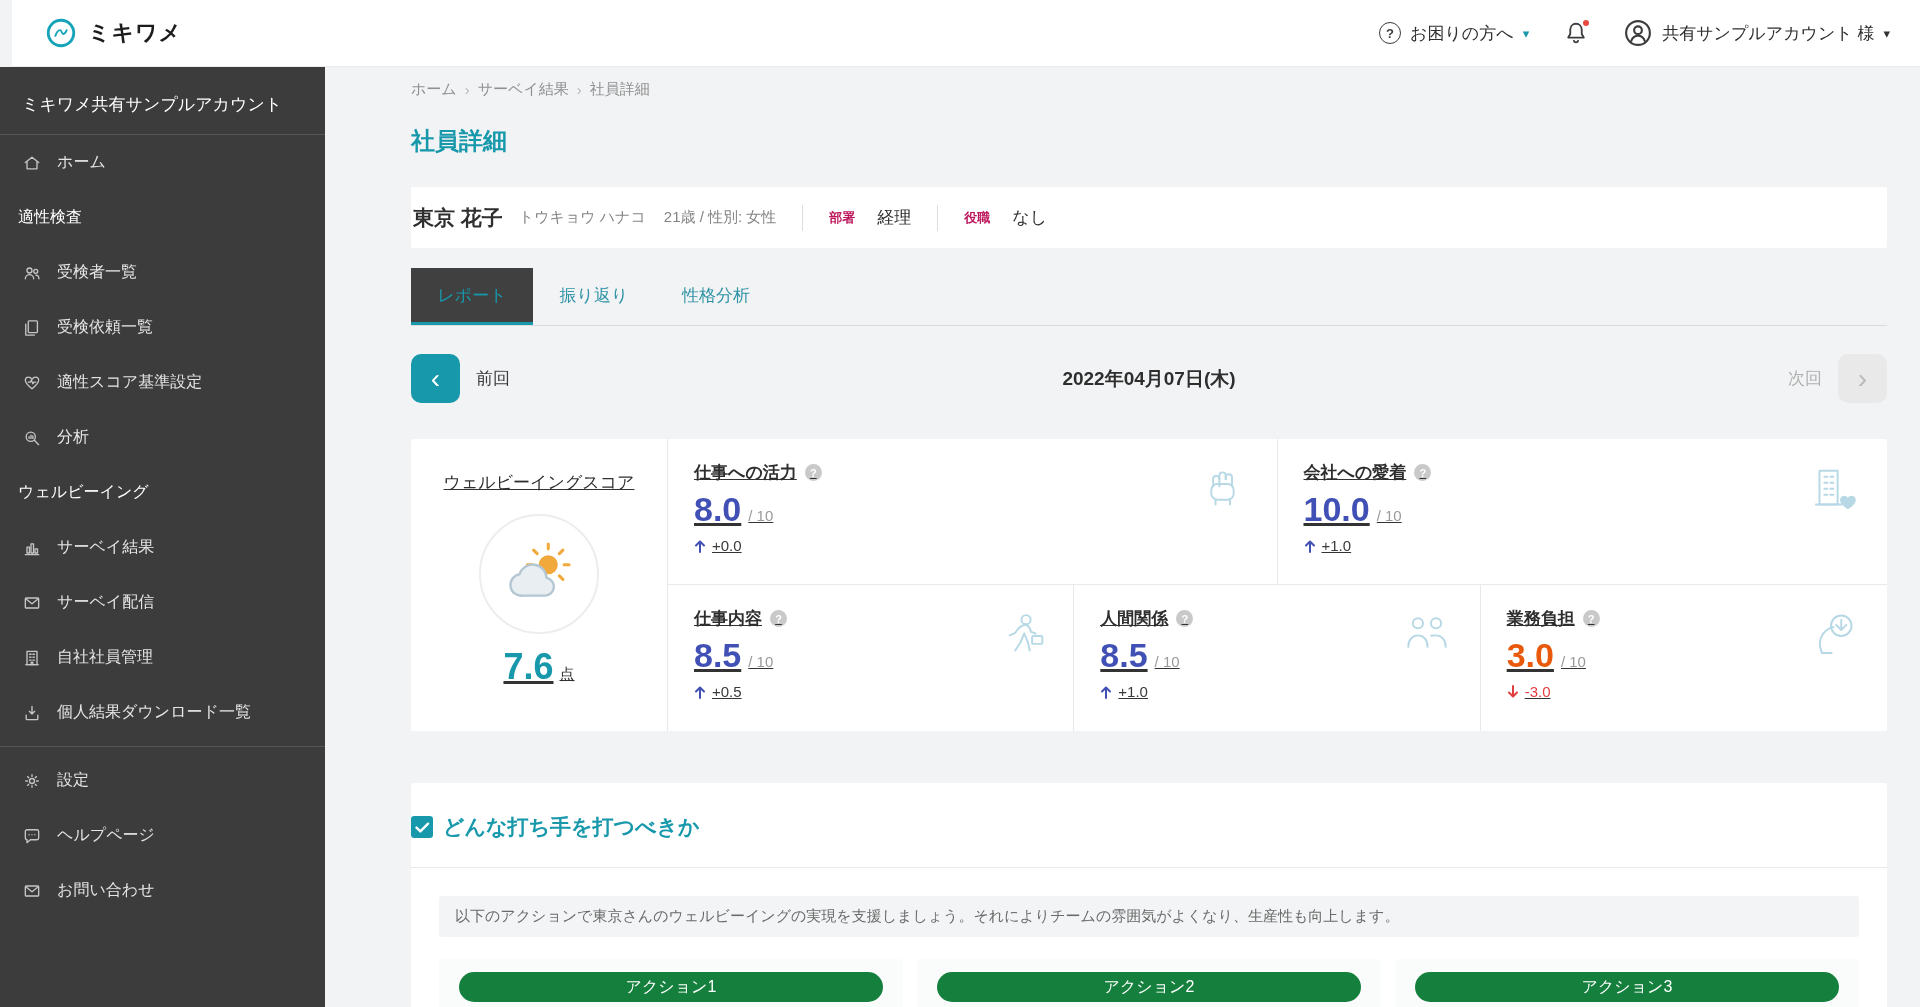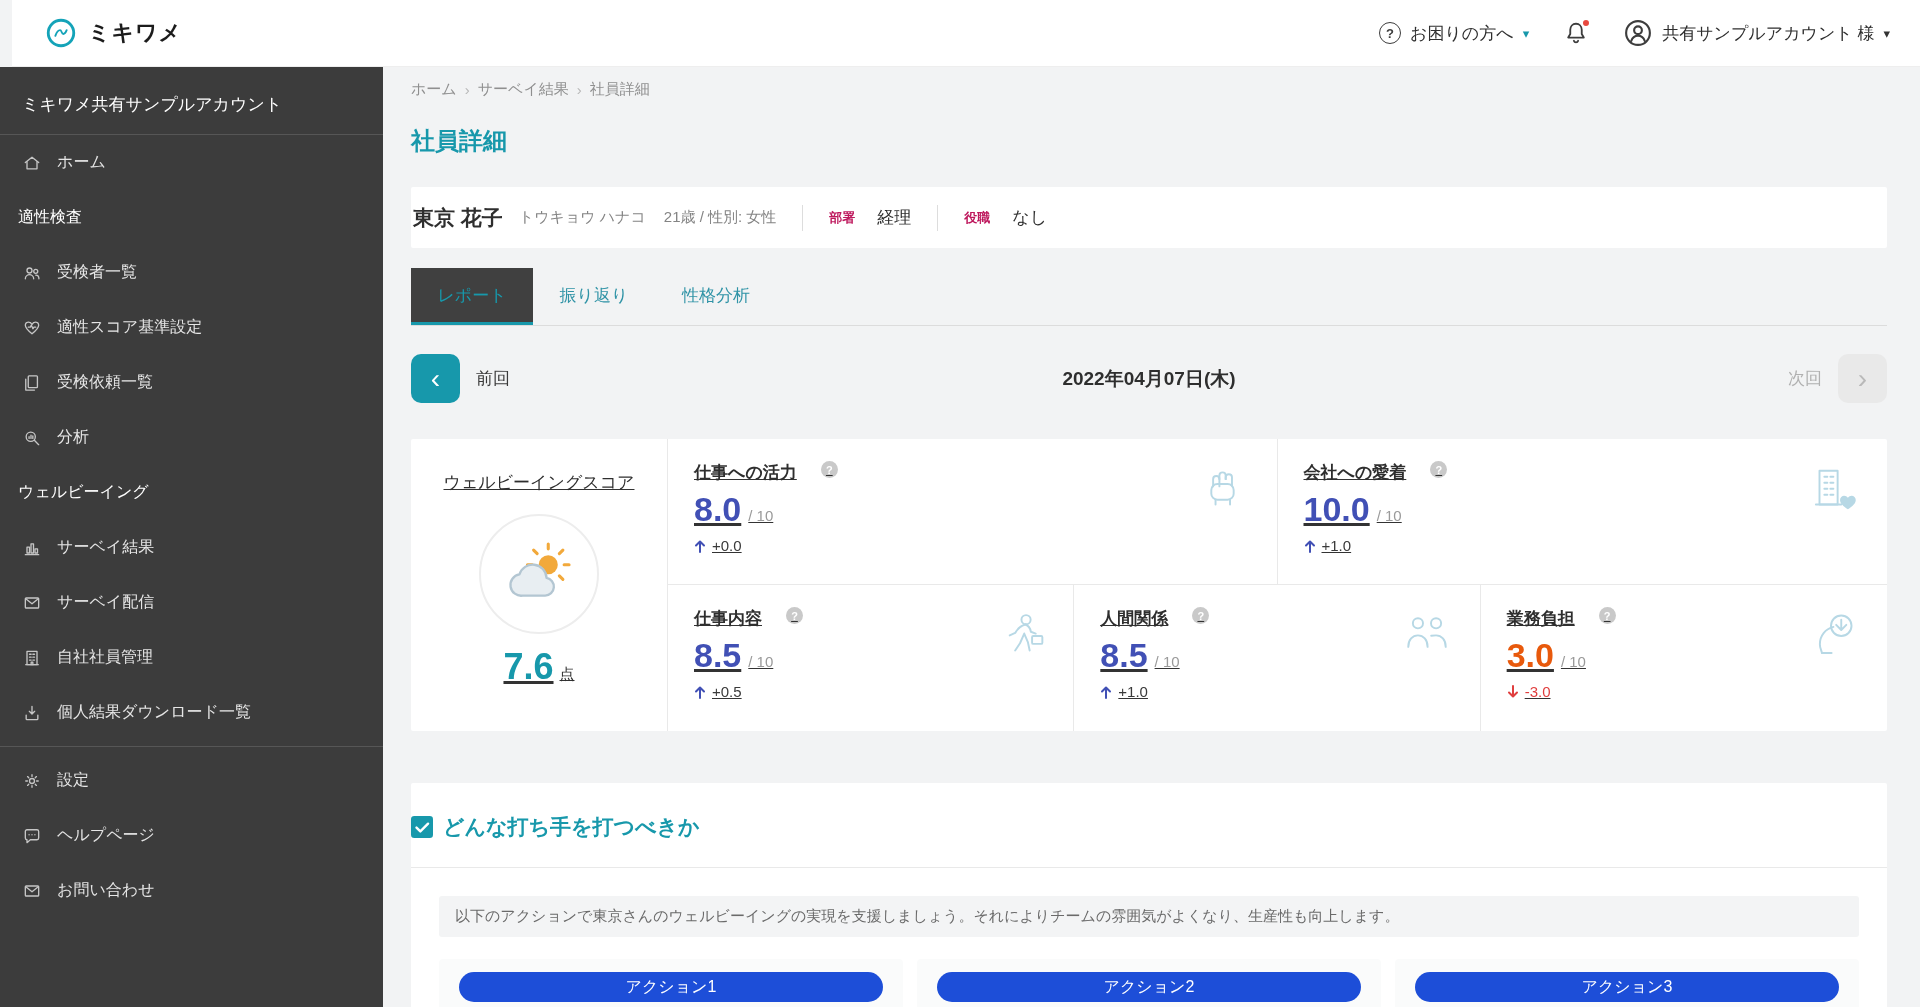--- a/index.html
+++ b/index.html
@@ -21,21 +21,21 @@
   .menu-label { font-size:17px; color:#2e2e2e; }
   .caret { font-size:13px; line-height:1; }
   .caret.teal { color:#1798ab; }
   .caret.dark { color:#333; }
   .bell-wrap { position:relative; cursor:pointer; display:flex; }
   .hdr-ic { stroke:#3d3d3d; fill:none; stroke-width:1.7; stroke-linecap:round; stroke-linejoin:round; }
   .bell-dot { position:absolute; top:-2px; right:-2px; width:10px; height:10px;
               background:#e8483f; border:2px solid #fff; border-radius:50%; }
 
   
-  .sidebar { position:fixed; top:67px; left:0; bottom:0; width:383px;
+  .sidebar { position:fixed; top:67px; left:0; bottom:0; width:325px;
              background:#3c3c3c; color:#e9e9e9; padding-top:16px; overflow:hidden; z-index:10; }
   .sb-account { padding:10px 22px 18px; font-size:17px; color:#fff; }
   .sb-divider { border-top:1px solid #565656; margin:0; }
   .sb-item { display:flex; align-items:center; gap:15px; height:55px; padding:0 22px;
              font-size:16px; color:#e6e6e6; cursor:pointer; text-decoration:none; }
   .sb-section { display:flex; align-items:center; height:55px; padding:0 18px;
                 font-size:16px; color:#fff; }
   .sb-ic { width:20px; height:20px; flex:0 0 20px; stroke:#c6c6c6; fill:none;
            stroke-width:1.6; stroke-linecap:round; stroke-linejoin:round; }
 
@@ -83,21 +83,21 @@
                margin:20px auto 12px; display:flex; align-items:center; justify-content:center; }
   .wb-score-row { display:flex; align-items:baseline; justify-content:center; gap:6px; }
   .wb-score { font-size:36px; font-weight:bold; color:#1798ab; }
   .wb-unit { font-size:15px; color:#2e2e2e; }
 
   .metrics { flex:1; display:flex; flex-wrap:wrap; }
   .metric { position:relative; padding:22px 26px 0; }
   .metric.half { width:50%; height:146px; border-bottom:1px solid #e9e9e9; }
   .metric.half.b-r, .metric.third.b-r { border-right:1px solid #e9e9e9; }
   .metric.third { width:33.3333%; height:146px; }
-  .m-head { display:flex; gap:24px; }
+  .m-head { display:flex; align-items:center; gap:8px; }
   .m-label { font-size:17px; font-weight:600; color:#2e2e2e; }
   .q-mini { width:17px; height:17px; background:#c9c9c9; color:#fff; border-radius:50%;
             font-size:11px; font-weight:bold; display:flex; align-items:center;
             justify-content:center; cursor:pointer; }
   .m-value-row { display:flex; align-items:baseline; gap:7px; margin-top:6px; }
   .m-value { font-size:34px; font-weight:bold; color:#4150b5; }
   .m-value.neg { color:#e8590c; }
   .m-max { font-size:15px; color:#9a9a9a; }
   .m-delta { display:flex; align-items:center; gap:6px; margin-top:8px; font-size:15px; color:#3a3a3a; }
   .m-delta .arr { width:12px; height:14px; }
@@ -110,21 +110,21 @@
 
   
   .advice-card { margin-top:52px; background:#fff; border-radius:2px; padding-bottom:60px; }
   .advice-head { display:flex; align-items:center; justify-content:flex-start; gap:10px;
                  padding:30px 0 26px; border-bottom:1px solid #e9e9e9; }
   .advice-title { font-size:21px; font-weight:bold; color:#1798ab; }
   .advice-desc { margin:28px 28px 0; background:#f3f4f5; border-radius:3px; padding:11px 16px;
                  font-size:15px; color:#6a6a6a; text-align:left; }
   .actions-row { display:flex; gap:14px; margin:22px 28px 0; }
   .action-col { flex:1; background:#fafbfb; border-radius:4px; padding:13px 20px 22px; }
-  .action-pill { height:30px; border-radius:15px; background:#1d4ed8; color:#fff;
+  .action-pill { height:30px; border-radius:15px; background:#15803d; color:#fff;
                  font-size:16px; display:flex; align-items:center; justify-content:center; }
 </style>
 </head>
 <body>
 
 <header class="header">
   <div class="logo">
     <svg class="logo-mark" viewBox="0 0 36 36">
       <circle cx="18" cy="18" r="13.5" fill="none" stroke="#14a3b8" stroke-width="3"></circle>
       <path d="M12 21 c1.5-4 3.5-6 5-6 1.8 0 1.5 4 3.5 4 1.3 0 2.5-1.5 3.5-4" stroke="#14a3b8" stroke-width="2" fill="none" stroke-linecap="round"></path>
@@ -175,32 +175,32 @@
       <circle cx="9" cy="9" r="3"></circle>
         <path d="M4 19 c0-3.5 3-5 5-5 s5 1.5 5 5"></path>
       <circle cx="16.5" cy="10" r="2.4"></circle>
         <path d="M16.5 14.6 c2.4 0 3.8 1.8 3.8 4.4"></path>
     </svg>
     <span>受検者一覧</span>
   </a>
 
   <a class="sb-item">
     <svg class="sb-ic" viewBox="0 0 24 24">
+      <rect x="7.5" y="3.5" width="11" height="14" rx="1"></rect>
+        <path d="M4.5 7.5 V20.5 H15"></path>
+    </svg>
+    <span>受検依頼一覧</span>
+  </a>
+
+  <a class="sb-item">
+    <svg class="sb-ic" viewBox="0 0 24 24">
       <path d="M12 19 C7 15 4 12 4 8.8 C4 6.6 5.8 5 7.8 5 C9.6 5 11 6 12 7.6 C13 6 14.4 5 16.2 5 C18.2 5 20 6.6 20 8.8 C20 12 17 15 12 19 Z"></path>
       <path d="M7.5 11 h2.5 l1.3-2.4 1.8 4.3 1.3-1.9 h2.1"></path>
     </svg>
     <span>適性スコア基準設定</span>
-  </a>
-
-  <a class="sb-item">
-    <svg class="sb-ic" viewBox="0 0 24 24">
-      <rect x="7.5" y="3.5" width="11" height="14" rx="1"></rect>
-        <path d="M4.5 7.5 V20.5 H15"></path>
-    </svg>
-    <span>受検依頼一覧</span>
   </a>
 
   <a class="sb-item">
     <svg class="sb-ic" viewBox="0 0 24 24">
       <circle cx="10.5" cy="10.5" r="5.5"></circle>
         <path d="M14.8 14.8 L20 20"></path>
       <path d="M8.5 12.5 v-2 M10.8 12.5 V8.6 M13 12.5 v-3"></path>
     </svg>
     <span>分析</span>
   </a>

